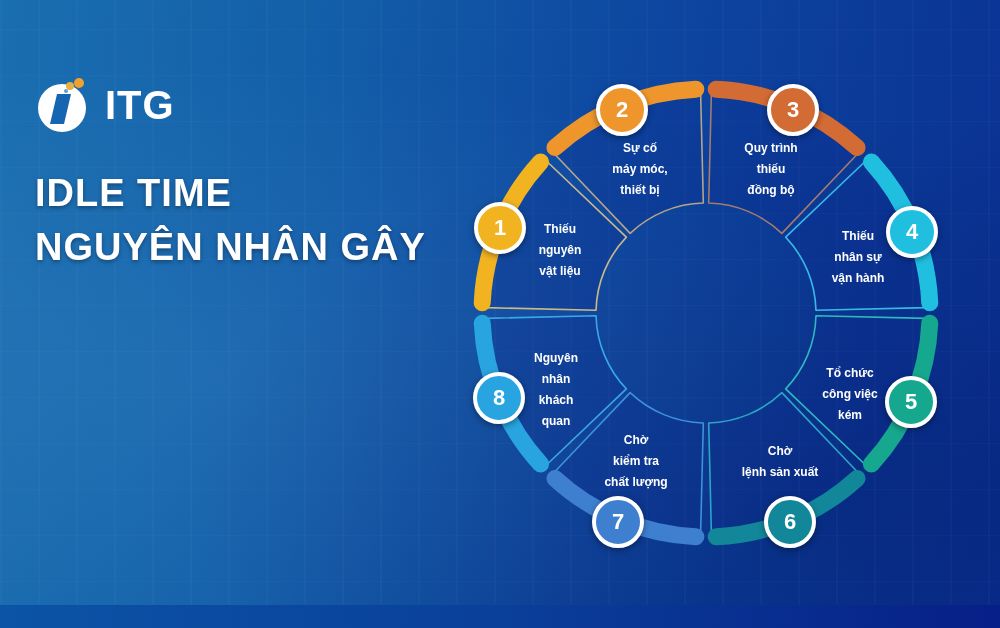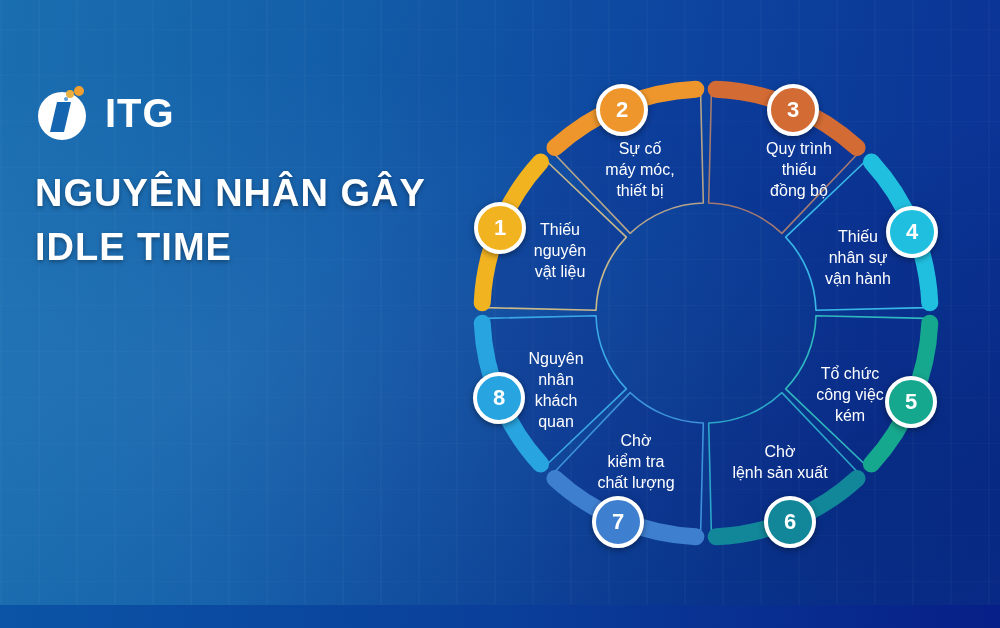--- a/index.html
+++ b/index.html
@@ -7,28 +7,28 @@
     font-family:"Liberation Sans","DejaVu Sans",sans-serif;
     background:linear-gradient(100deg,#1a6fb0 0%,#135ea8 30%,#0d46a0 60%,#0a2f92 100%);}
   .bg-texture{position:absolute;inset:0;pointer-events:none;
     background:
       repeating-linear-gradient(90deg,rgba(255,255,255,0.025) 0 2px,transparent 2px 38px),
       repeating-linear-gradient(0deg,rgba(255,255,255,0.02) 0 1px,transparent 1px 46px),
       radial-gradient(ellipse at 20% 60%,rgba(90,160,220,0.18),transparent 60%),
       radial-gradient(ellipse at 85% 80%,rgba(0,20,90,0.35),transparent 55%);}
   .bottom-band{position:absolute;left:0;right:0;bottom:0;height:23px;
     background:linear-gradient(90deg,#0b54a6 0%,#0a3f9a 50%,#071f88 100%);}
-  .logo{position:absolute;left:35px;top:84px;display:flex;align-items:center;}
+  .logo{position:absolute;left:35px;top:76px;display:flex;align-items:center;}
   .logo-mark{position:relative;width:58px;height:58px;}
   .logo-name{color:#fff;font-weight:bold;font-size:40px;margin-left:12px;letter-spacing:1px;}
   .title{position:absolute;left:35px;top:166px;color:#fff;font-weight:bold;
     font-size:38px;line-height:54px;letter-spacing:1px;
     text-shadow:0 2px 4px rgba(0,0,0,0.35);}
   .diagram{position:absolute;left:0;top:0;width:1000px;height:628px;}
-  .label{position:absolute;color:#fff;font-weight:normal;font-size:16px;line-height:21px;text-align:center;
+  .label{position:absolute;color:#fff;font-weight:bold;font-size:12px;line-height:21px;text-align:center;
     white-space:pre-line;transform:translate(-50%,-50%);}
   .badge{position:absolute;width:44px;height:44px;border-radius:50%;border:4px solid #fff;
     transform:translate(-50%,-50%);display:flex;align-items:center;justify-content:center;
     color:#fff;font-weight:bold;font-size:22px;box-shadow:0 2px 6px rgba(0,0,0,0.4);}
 </style>
 </head>
 <body>
 
 <div class="bg-texture"></div>
 <div class="bottom-band"></div>
@@ -40,22 +40,22 @@
       <path d="M22 18 L36 18 L29 48 L15 48 Z" fill="#1565b0"></path>
       <circle cx="44" cy="7" r="5" fill="#f0a030"></circle>
       <circle cx="35" cy="10" r="4" fill="#e8b040"></circle>
       <circle cx="31" cy="15" r="2" fill="#5aa0d8"></circle>
     </svg>
   </div>
   <span class="logo-name">ITG</span>
 </div>
 
 <div class="title">
+  <div>IDLE TIME</div>
   <div>NGUYÊN NHÂN GÂY</div>
-  <div>IDLE TIME</div>
 </div>
 
 <div class="diagram" id="diagram">
   <svg id="ring" width="1000" height="628" style="position:absolute;left:0;top:0">
       <path d="M486.0656722481397,307.62492080641624 A220,220 0 0 1 546.6821904837572,161.28370037815267 L626.3410952418785,237.14185018907634 A110,110 0 0 0 596.0328361240698,310.3124604032081 Z" fill="rgba(10,40,140,0.25)" stroke="#c9b98a" stroke-width="1.6" stroke-linejoin="round"></path>
       <path d="M482.23059236687993,302.8386906590472 A224,224 0 0 1 540.5860036998021,161.9562651812459" fill="none" stroke="#f2b320" stroke-width="17" stroke-linecap="round"></path>
       <path d="M554.2837003781527,153.6821904837571 A220,220 0 0 1 700.6249208064163,93.06567224813972 L703.3124604032082,203.03283612406986 A110,110 0 0 0 630.1418501890763,233.34109524187855 Z" fill="rgba(10,40,140,0.25)" stroke="#b6a48a" stroke-width="1.6" stroke-linejoin="round"></path>
       <path d="M554.956265181246,147.58600369980203 A224,224 0 0 1 695.8386906590472,89.2305923668799" fill="none" stroke="#ee962c" stroke-width="17" stroke-linecap="round"></path>
       <path d="M711.3750791935838,93.06567224813972 A220,220 0 0 1 857.7162996218474,153.68219048375715 L781.8581498109237,233.34109524187858 A110,110 0 0 0 708.6875395967919,203.03283612406986 Z" fill="rgba(10,40,140,0.25)" stroke="#a57a70" stroke-width="1.6" stroke-linejoin="round"></path>
       <path d="M716.1613093409528,89.2305923668799 A224,224 0 0 1 857.043734818754,147.58600369980203" fill="none" stroke="#d36b34" stroke-width="17" stroke-linecap="round"></path>
@@ -71,21 +71,21 @@
       <path d="M540.5860036998021,464.0437348187541 A224,224 0 0 1 482.23059236687993,323.1613093409528" fill="none" stroke="#28a4e0" stroke-width="17" stroke-linecap="round"></path>
     </svg>
 <div class="label" style="left: 560px; top: 250px;">Thiếu
 nguyên
 vật liệu</div>
     <div class="badge" style="left: 500px; top: 228px; background: rgb(242, 179, 32);">1</div>
     <div class="label" style="left: 640px; top: 169px;">Sự cố
 máy móc,
 thiết bị</div>
     <div class="badge" style="left: 622px; top: 110px; background: rgb(238, 150, 44);">2</div>
-    <div class="label" style="left: 771px; top: 169px; margin-left: 28px;">Quy trình
+    <div class="label" style="left: 771px; top: 169px;">Quy trình
 thiếu
 đồng bộ</div>
     <div class="badge" style="left: 793px; top: 110px; background: rgb(211, 107, 52);">3</div>
     <div class="label" style="left: 858px; top: 257px;">Thiếu
 nhân sự
 vận hành</div>
     <div class="badge" style="left: 912px; top: 232px; background: rgb(32, 191, 224);">4</div>
     <div class="label" style="left: 850px; top: 394px;">Tổ chức
 công việc
 kém</div>

